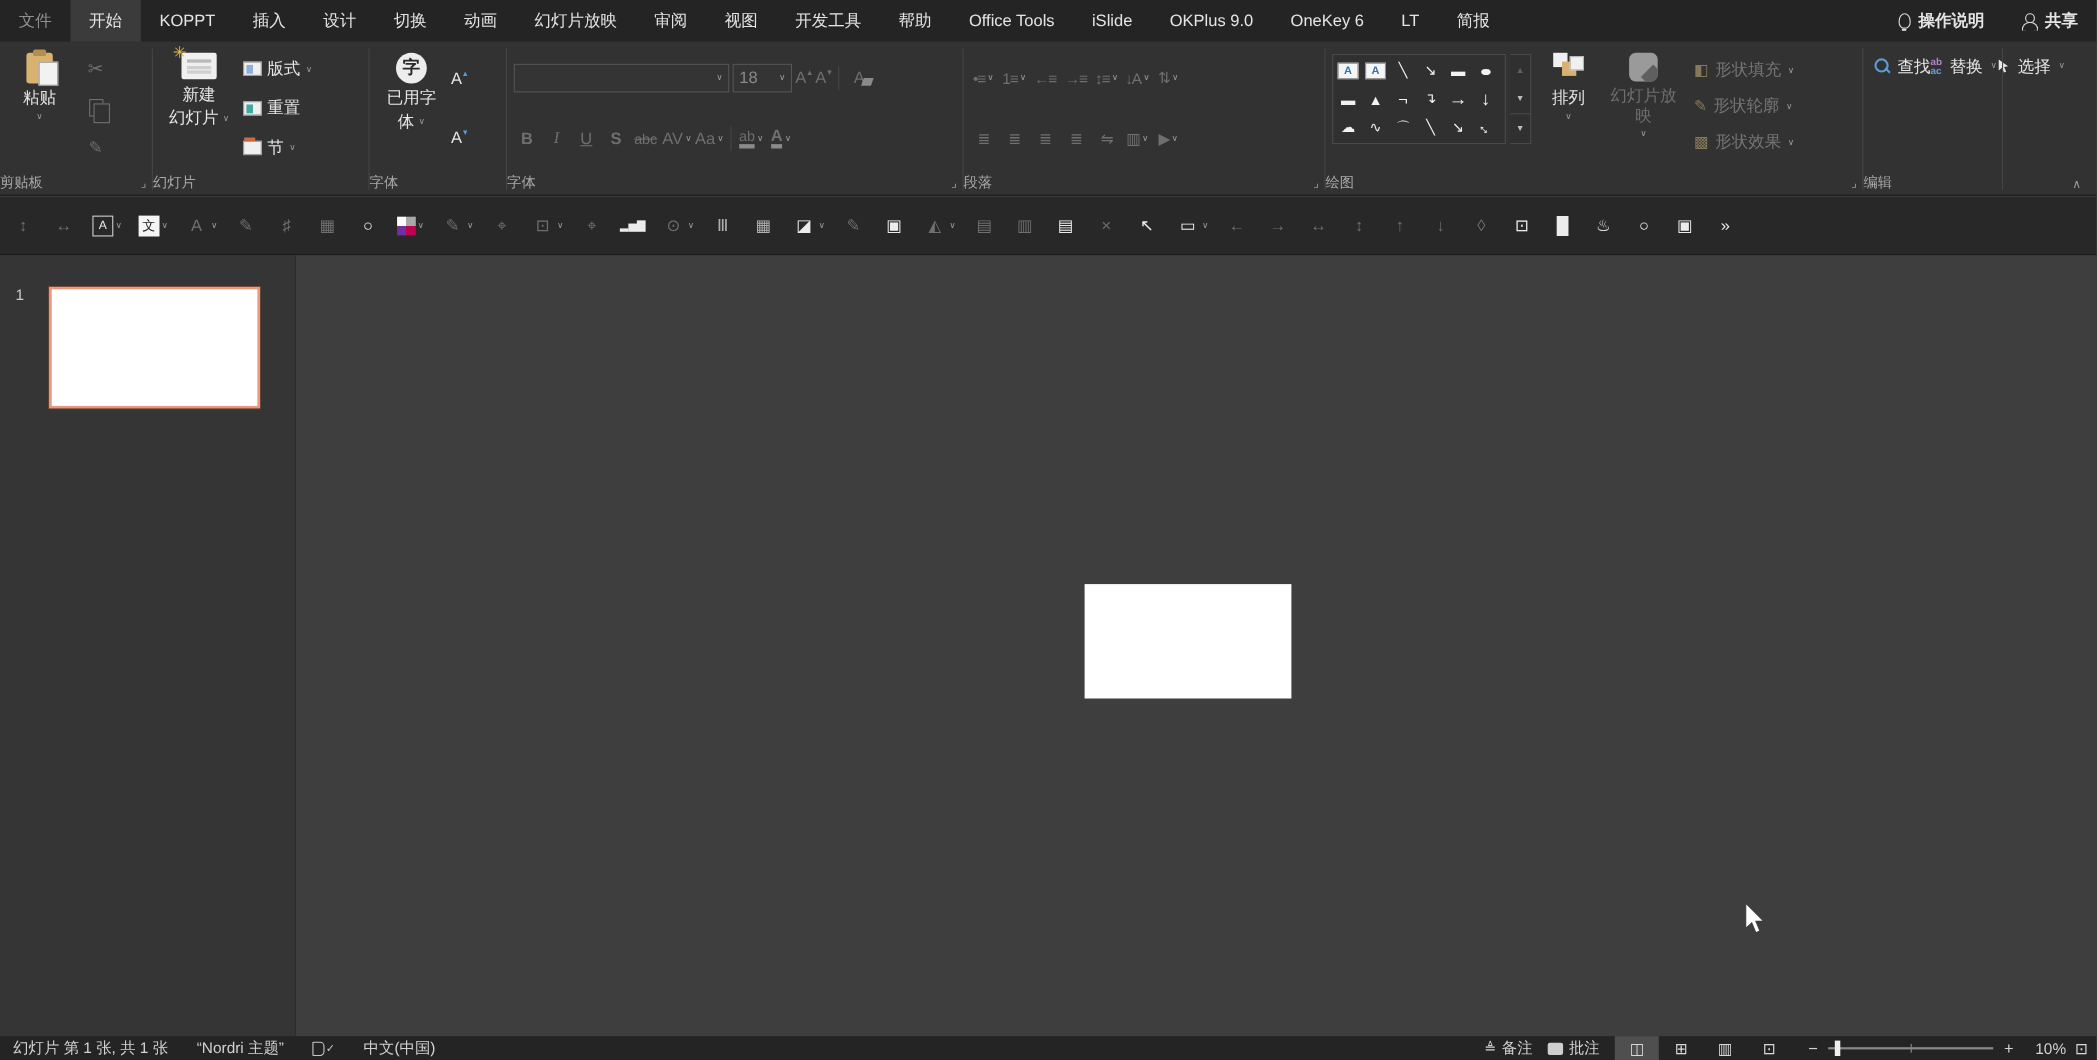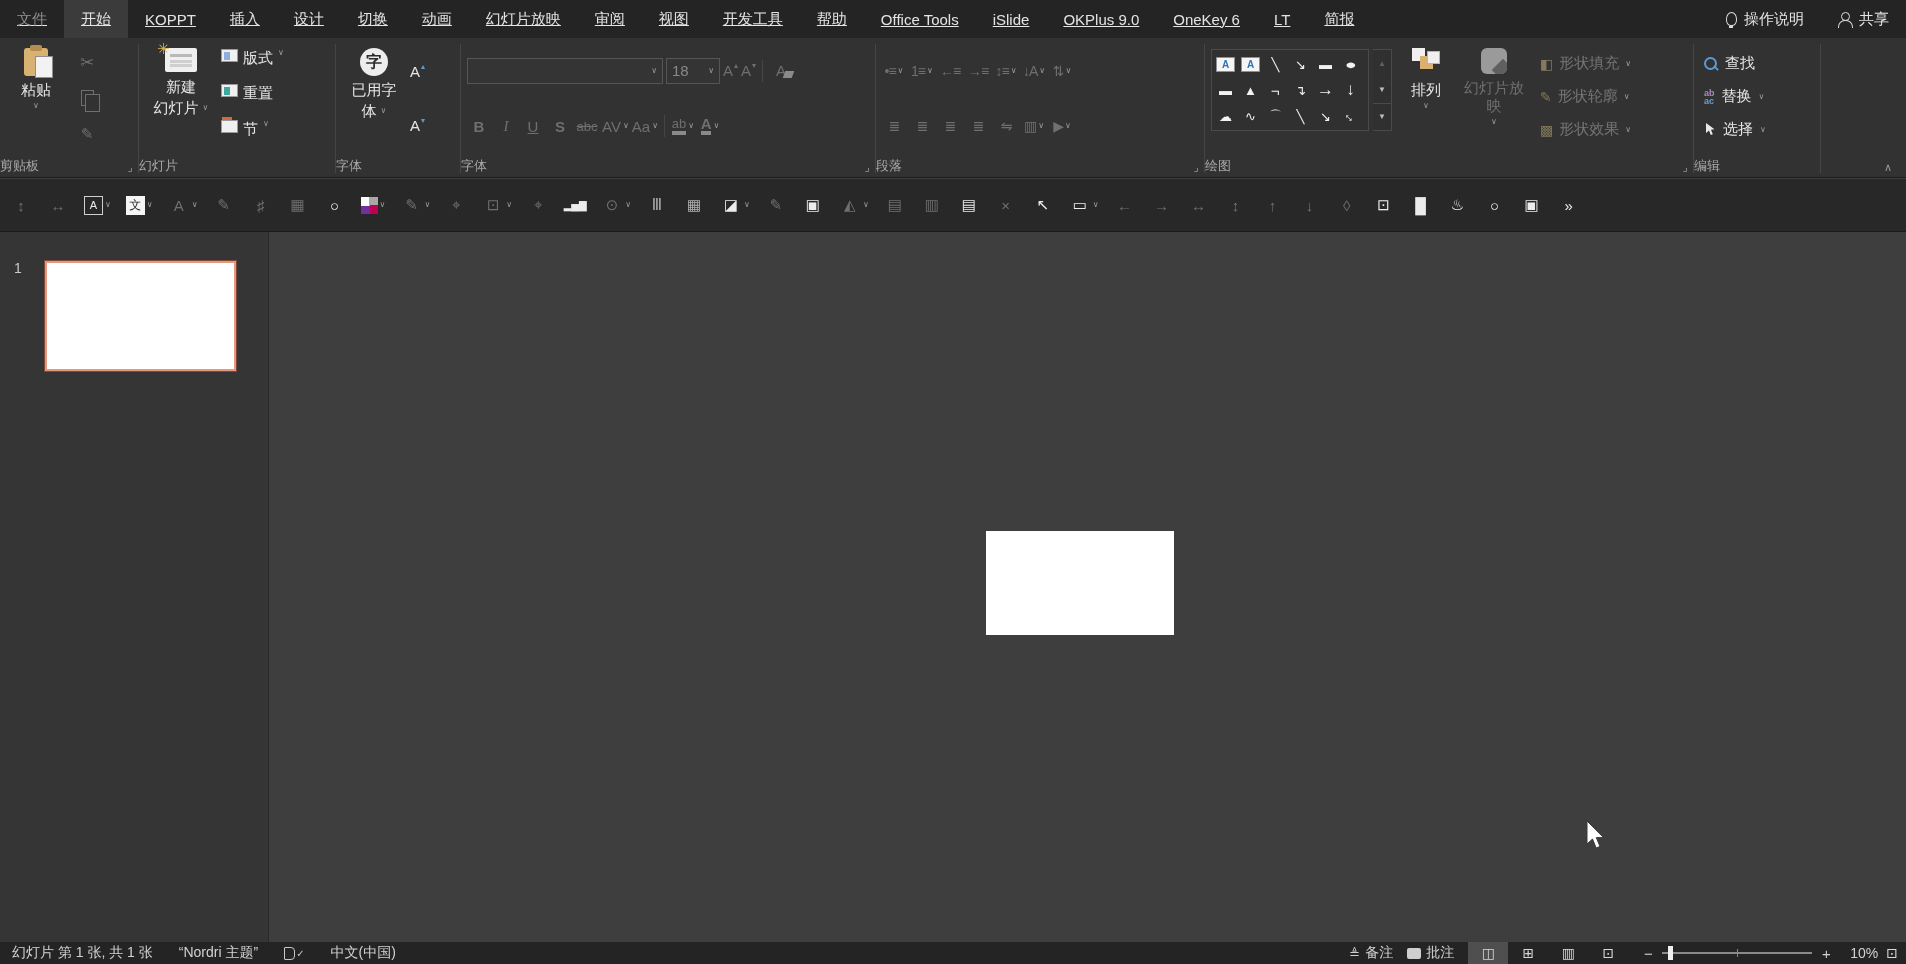--- a/index.html
+++ b/index.html
@@ -6,46 +6,46 @@
   html,body { width:1906px; height:964px; }
   body {
     position: relative; overflow: hidden;
     background:#3e3e3e; color:#e6e6e6;
     font-family:"Liberation Sans","DejaVu Sans",sans-serif;
     font-size:15px; cursor:default;
   }
   
   .tabbar { position:absolute; top:0; left:0; width:100%; height:38px;
     background:#242424; display:flex; align-items:stretch; }
-  .tabs { display:flex; align-items:stretch;text-decoration:underline; }
+  .tabs { display:flex; align-items:stretch; }
   .tab { display:flex; align-items:center; padding:0 17px; color:#e4e4e4; white-space:nowrap; }
   .tab.dim { color:#8f8f8f; }
   .tab.active { background:#3b3b3b; }
-  .tab-right { margin-left:auto; display:flex; align-items:stretch; }
+  .tab-right { margin-left:auto; display:flex; align-items:stretch;font-weight:bold; }
   .tab-right .tab { gap:7px; }
   .bulb { width:11px; height:14px; border:1.5px solid #dcdcdc; border-radius:50% 50% 42% 42%; position:relative; }
   .bulb::after { content:""; position:absolute; left:2px; bottom:-3px; width:4px; height:2px; background:#dcdcdc; }
   .person { width:14px; height:14px; position:relative; }
   .person::before { content:""; position:absolute; left:3px; top:0; width:7px; height:7px; border:1.5px solid #dcdcdc; border-radius:50%; }
   .person::after { content:""; position:absolute; left:0; top:8px; width:13px; height:7px; border:1.5px solid #dcdcdc; border-bottom:none; border-radius:7px 7px 0 0; }
   
   .ribbon { position:absolute; top:38px; left:0; width:100%; height:140px;
     background:#323232; display:flex; align-items:stretch; border-bottom:1px solid #1b1b1b; }
   .grp { display:flex; flex-direction:column; flex:none; }
   .grp-content { flex:1; display:flex; align-items:stretch; padding:5px 4px 2px 6px; gap:4px; }
   .grp-label { height:21px; position:relative; color:#a8a8a8; font-size:13px; line-height:19px; }
   .launcher { position:absolute; right:5px; top:2px; font-size:11px; color:#9a9a9a; }
   .vsep { width:1px; background:#454545; margin:6px 0 4px 0; flex:none; }
   .bigbtn { width:60px; display:flex; flex-direction:column; align-items:center; padding-top:5px; gap:3px;
     color:#e6e6e6; text-align:center; line-height:18px; flex:none; }
   .bigbtn.dim { color:#6f6f6f; }
   .caret { font-size:8px; color:#9a9a9a; line-height:8px; }
   .lblrow { display:flex; align-items:center; gap:4px; justify-content:center; }
   .col { display:flex; flex-direction:column; justify-content:space-around; padding:2px 0; }
-  .srow { display:flex; align-items:flex-start; gap:5px; height:28px; color:#e6e6e6; white-space:nowrap; }
+  .srow { display:flex; align-items:center; gap:5px; height:28px; color:#e6e6e6; white-space:nowrap; }
   .sbtn { display:flex; align-items:center; justify-content:center; gap:2px; min-width:24px; height:26px; color:#e6e6e6; }
   .sbtn.dim, .dimtxt { color:#6f6f6f; }
   .g { display:flex; align-items:center; justify-content:center; }
   
   .clipico { position:relative; width:24px; height:28px; background:#d9b170; border-radius:3px; margin-bottom:2px; }
   .clipico::before { content:""; position:absolute; top:-3px; left:6px; width:12px; height:6px; background:#b58d4f; border-radius:2px; }
   .clipico::after { content:""; position:absolute; right:-5px; bottom:-2px; width:16px; height:20px; background:#f2f2f2; border:1px solid #8f8f8f; }
   .cutglyph { font-size:17px; }
   .copyico { position:relative; width:13px; height:16px; border:1.5px solid #6f6f6f; }
   .copyico::after { content:""; position:absolute; left:3px; top:3px; width:13px; height:16px; border:1.5px solid #6f6f6f; background:#323232; }
@@ -102,21 +102,21 @@
   .arrico i { position:absolute; width:13px; height:13px; }
   .arrico i:nth-child(1){ left:0; top:0; background:#f0f0f0; }
   .arrico i:nth-child(2){ left:8px; top:8px; background:#d9b170; }
   .arrico i:nth-child(3){ left:15px; top:3px; background:#f0f0f0; border:1px solid #b5b5b5; }
   .qsico { width:26px; height:26px; border-radius:6px; background:#9a9a9a; position:relative; margin-bottom:2px; overflow:hidden; }
   .qsico::after { content:""; position:absolute; right:-4px; bottom:-4px; width:16px; height:16px; background:#5f5f5f; transform:rotate(45deg); }
   .fillcol { display:flex; flex-direction:column; justify-content:space-around; padding:4px 0 8px 8px; }
   .fitem { display:flex; align-items:center; gap:6px; height:24px; color:#757575; white-space:nowrap; }
   .fitem .g { font-size:14px; color:#85795c; }
   
-  .editcol { display:flex; flex-direction:column; justify-content:space-around; padding:4px 0 8px 4px; }
+  .editcol { display:flex; flex-direction:row; justify-content:space-around; padding:4px 0 8px 4px; }
   .erow { display:flex; align-items:center; gap:7px; height:26px; color:#e6e6e6; white-space:nowrap; }
   .findico { position:relative; width:14px; height:14px; flex:none; }
   .findico::before { content:""; position:absolute; left:0; top:0; width:9px; height:9px; border:2px solid #5b9bd5; border-radius:50%; }
   .findico::after { content:""; position:absolute; right:1px; bottom:0; width:2px; height:6px; background:#5b9bd5; transform:rotate(-45deg); }
   .repico { display:flex; flex-direction:column; line-height:8px; font-size:9px; font-weight:bold; }
   .repico i:first-child { color:#b085c9; font-style:normal; }
   .repico i:last-child { color:#6a9fd8; font-style:normal; }
   .selico { width:12px; height:15px; }
   .rfill { flex:1; position:relative; }
   .collapse { position:absolute; right:14px; bottom:3px; font-size:11px; color:#9a9a9a; }

